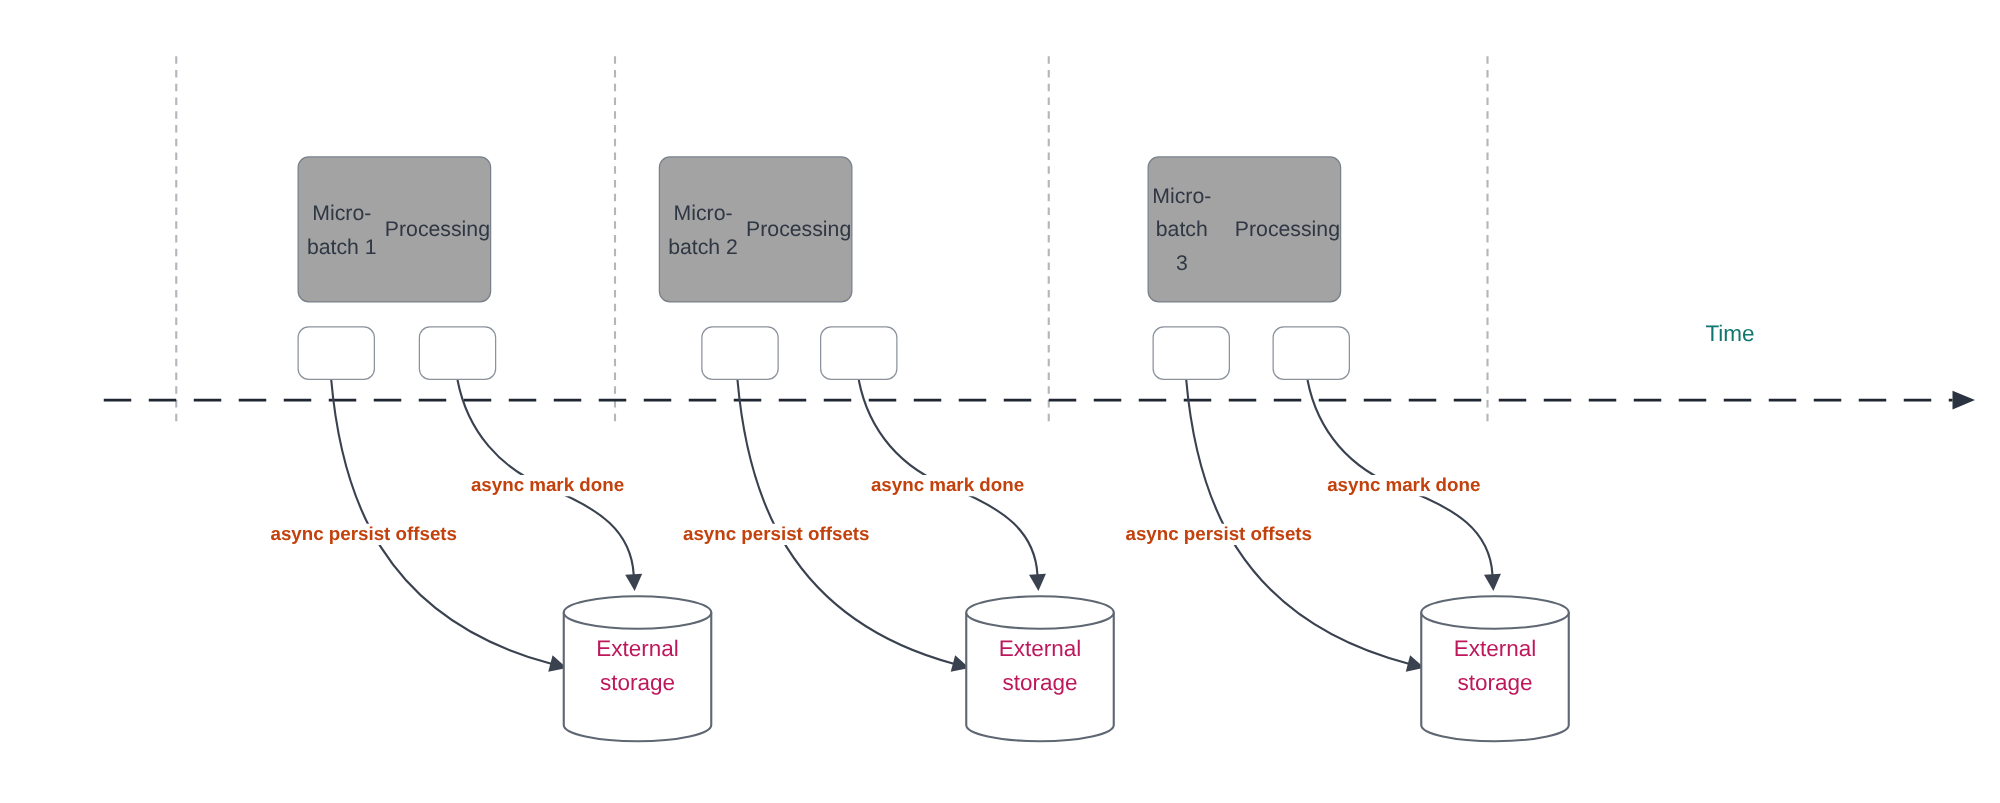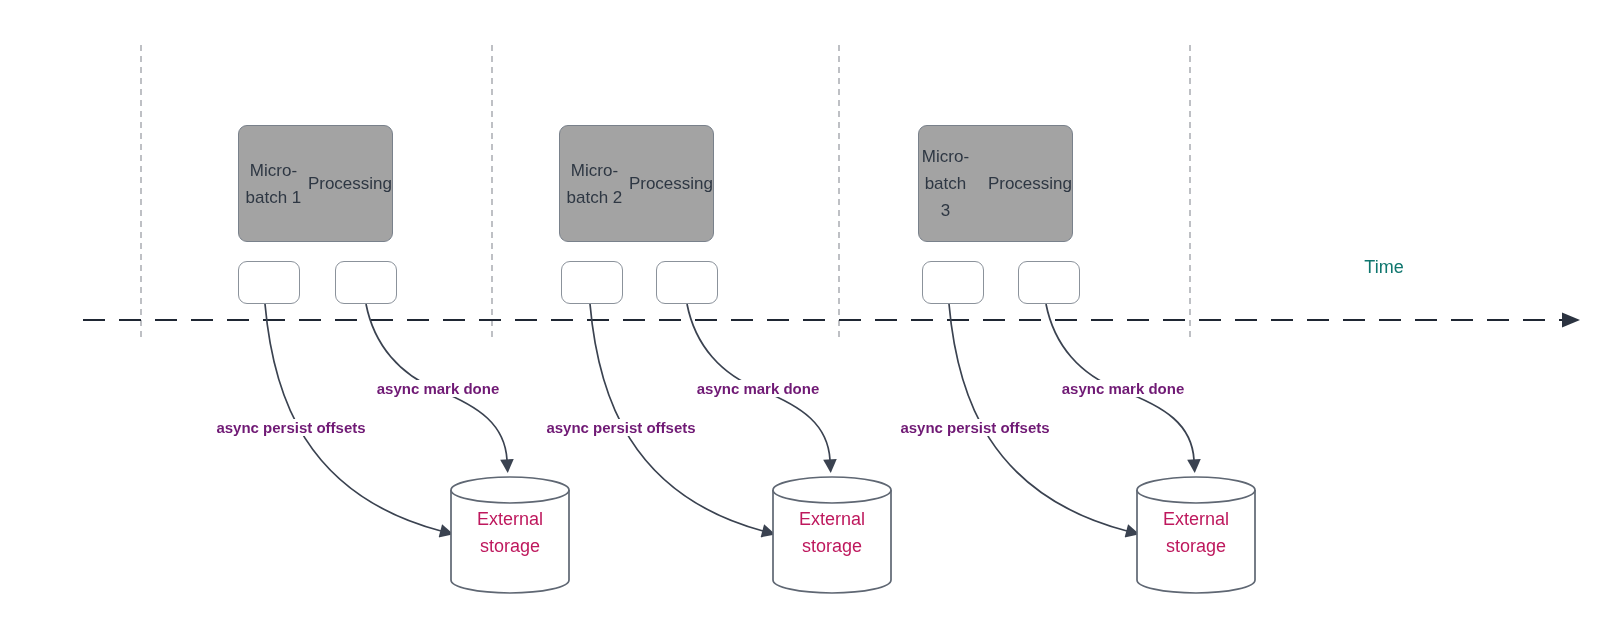--- a/index.html
+++ b/index.html
@@ -26,21 +26,21 @@
     position:absolute;
     width:62px;height:43px;
     background:#ffffff;
     border:1.5px solid #8b929b;
     border-radius:9px;
     box-sizing:border-box;
   }
   .arrow-label{
     position:absolute;
     transform:translateX(-50%);
-    font-size:15px;font-weight:bold;color:#701a75;
+    font-size:15px;font-weight:bold;color:#c2410c;
     background:#ffffff;
     padding:0 3px;
     white-space:nowrap;
   }
   .storage-label{
     position:absolute;
     transform:translateX(-50%);
     width:110px;
     text-align:center;
     font-size:18px;line-height:27px;color:#be185d;
@@ -113,21 +113,21 @@
   </div>
   <div class="smallbox" style="left:238px;top:261px;"></div>
   <div class="smallbox" style="left:335px;top:261px;"></div>
   <div class="arrow-label" style="left:291px;top:419px;">async persist offsets</div>
   <div class="arrow-label" style="left:438px;top:380px;">async mark done</div>
   <div class="storage-label" style="left:510px;top:506px;">
     <div>External</div>
     <div>storage</div>
   </div>
 
-  <div class="bigbox" style="left:559px;top:125px;">
+  <div class="bigbox" style="left:527px;top:125px;">
     <span>Micro-batch 2</span>
     <span>Processing</span>
   </div>
   <div class="smallbox" style="left:561px;top:261px;"></div>
   <div class="smallbox" style="left:656px;top:261px;"></div>
   <div class="arrow-label" style="left:621px;top:419px;">async persist offsets</div>
   <div class="arrow-label" style="left:758px;top:380px;">async mark done</div>
   <div class="storage-label" style="left:832px;top:506px;">
     <div>External</div>
     <div>storage</div>

